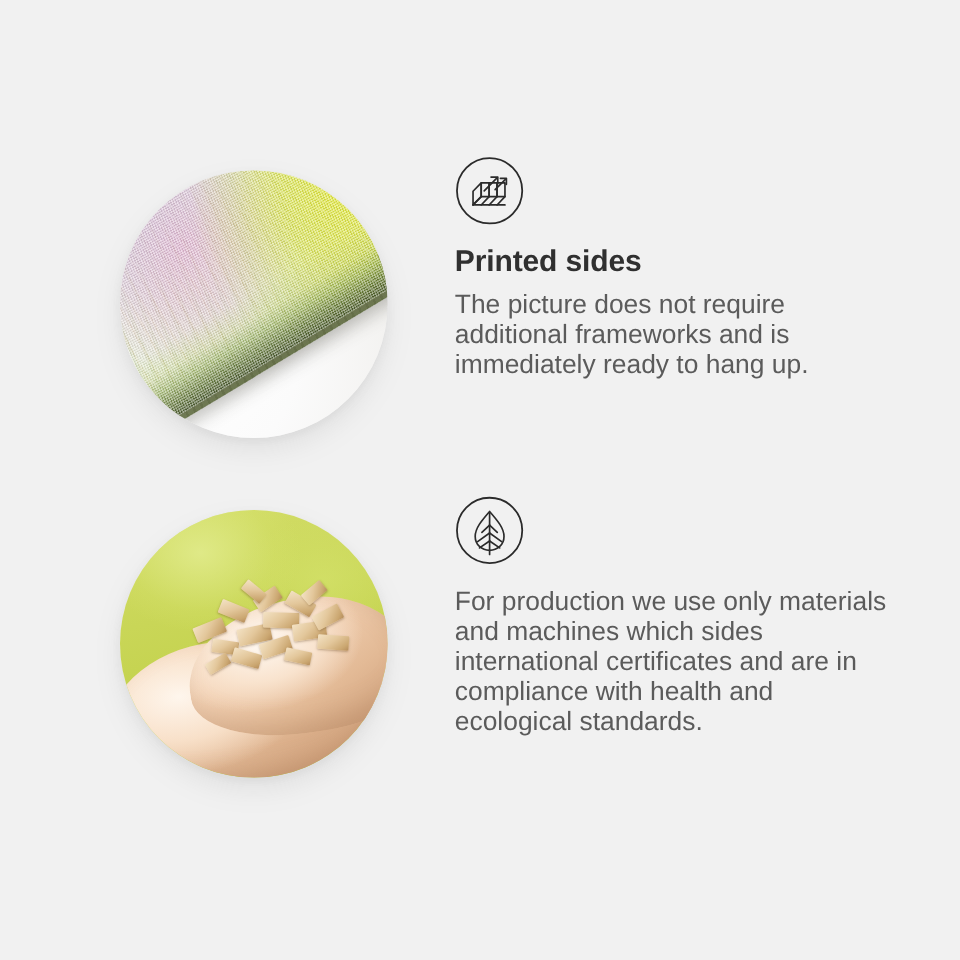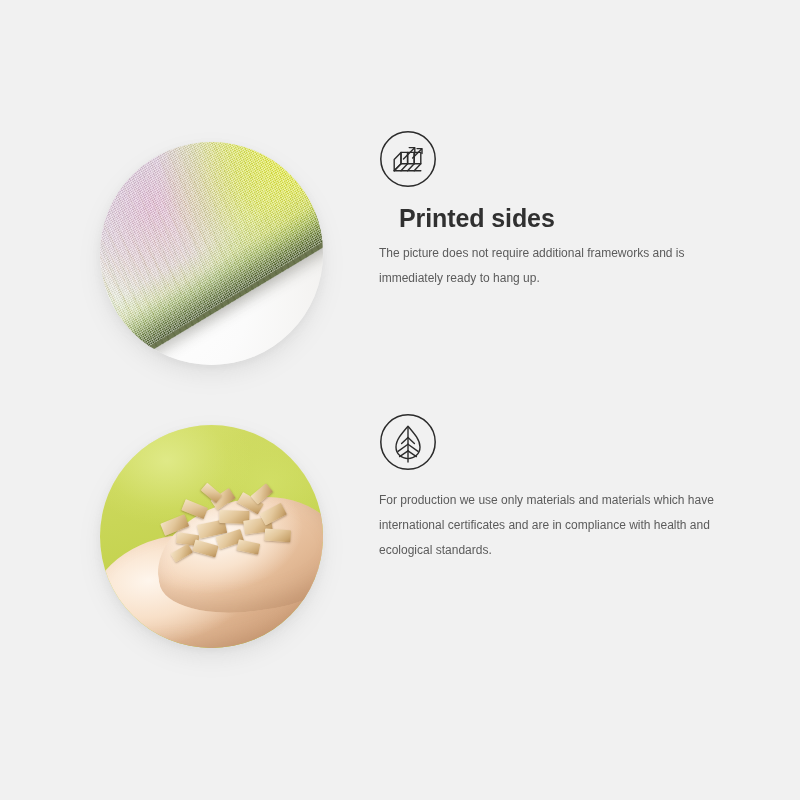--- a/index.html
+++ b/index.html
@@ -258,26 +258,26 @@
   .feature-title {
     margin: 0;
     color: #303030;
     font-size: 25px;
     font-weight: bold;
     letter-spacing: -0.1px;
   }
   .feature-desc {
     margin: 0;
     color: #5b5b5b;
-    font-size: 12px;
+    font-size: 22px;
     line-height: 25px;
     font-weight: normal;
   }
   #feature-printed-sides .icon-badge { margin-bottom: 16px; }
-  #feature-printed-sides .feature-title { margin-bottom: 8px; margin-left: 20px; }
+  #feature-printed-sides .feature-title { margin-bottom: 8px; }
   #feature-eco-product  .icon-badge { margin-bottom: 17px; }
   #feature-eco-product  .feature-title { margin-bottom: 8px; }
 </style>
 </head>
 <body>
 
 <div class="page">
 
   <section class="feature" id="feature-printed-sides">
 
@@ -367,17 +367,17 @@
           <path d="M29 31.2 L19.0 38.4"></path>
           <path d="M29 37.8 L20.6 43.6"></path>
 
           <path d="M29 24.6 L35.4 30.6"></path>
           <path d="M29 31.2 L39.0 38.4"></path>
           <path d="M29 37.8 L37.4 43.6"></path>
         </g>
       </svg>
 
 
-      <p class="feature-desc">For production we use only materials and materials which have international certificates and are in compliance with health and ecological standards.</p>
+      <p class="feature-desc">For production we use only materials and machines which sides international certificates and are in compliance with health and ecological standards.</p>
     </div>
   </section>
 
 </div>
 
 </body></html>

